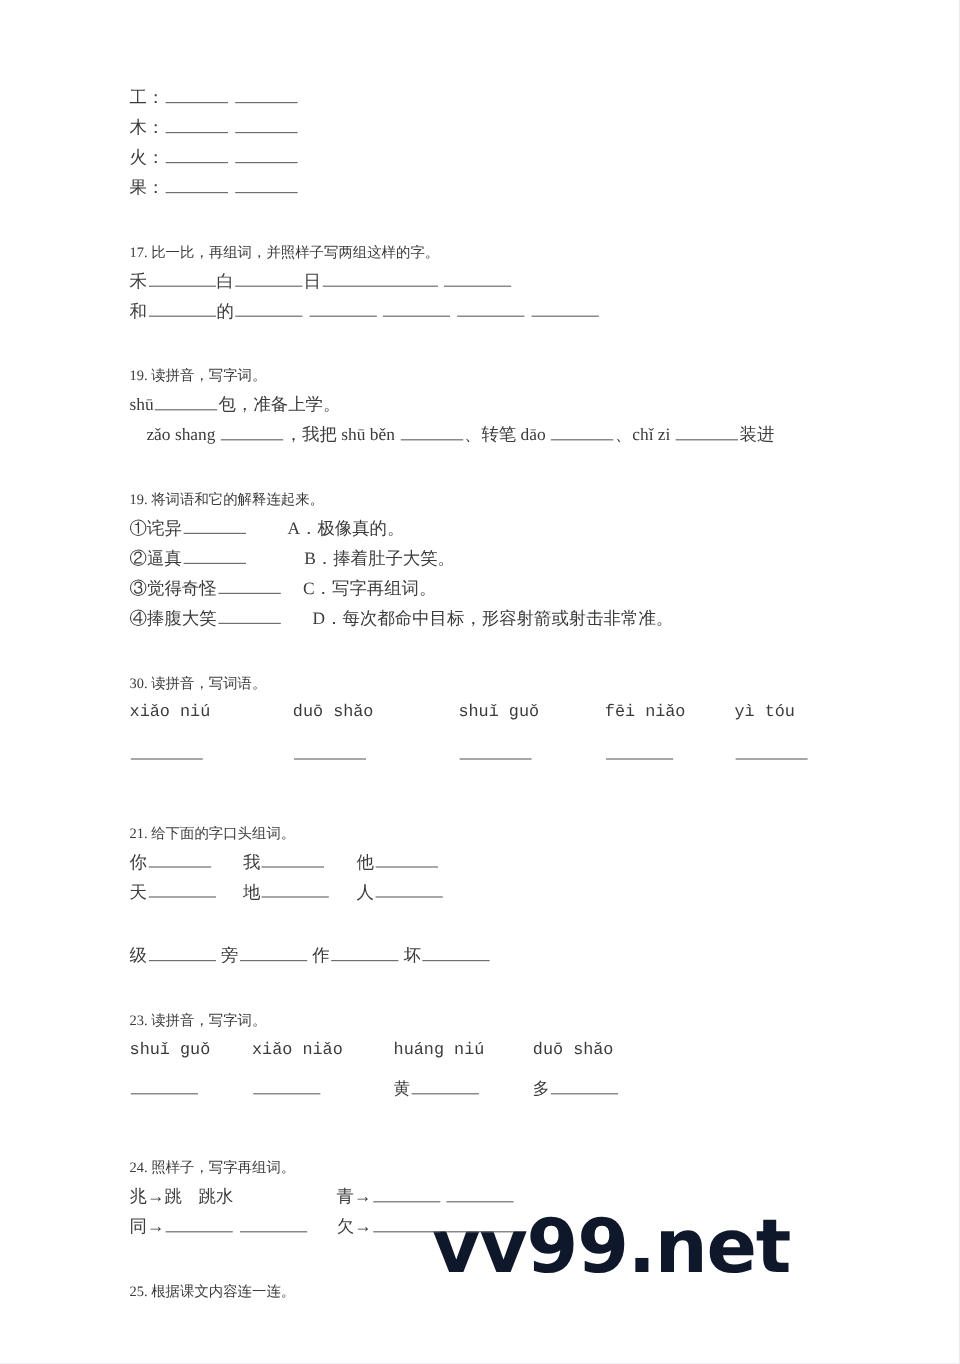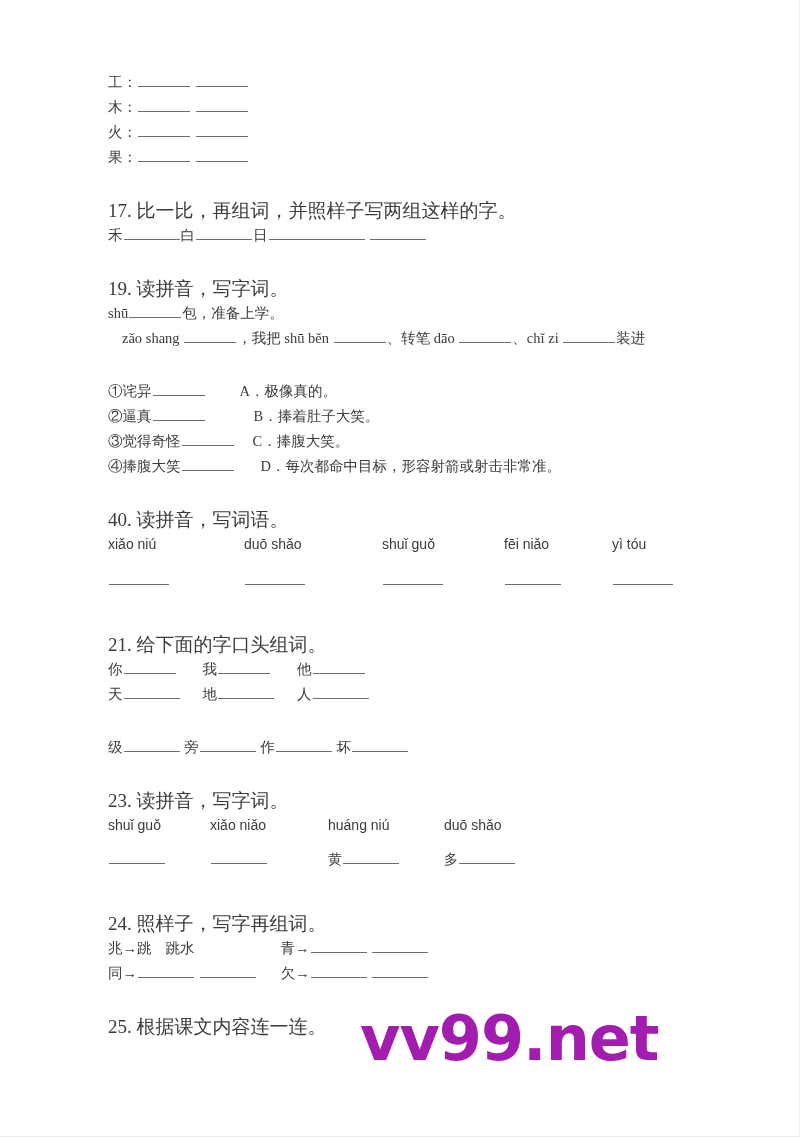--- a/index.html
+++ b/index.html
@@ -27,39 +27,39 @@
     overflow: hidden;
   }
   .watermark {
     position: absolute;
     left: 360px;
     top: 1002px;
     font-family: "DejaVu Sans", "Liberation Sans", sans-serif;
     font-weight: bold;
     font-size: 62px;
     letter-spacing: -1px;
-    color: #a21caf;
+    color: #0f172a;
     white-space: nowrap;
     user-select: none;
     z-index: 0;
   }
   .content {
     position: absolute;
     left: 0; top: 0;
     width: 800px;
     z-index: 1;
     padding-top: 70px;
     box-sizing: border-box;
   }
   .block {
     margin-left: 108px;
     margin-right: 40px;
   }
   .qtitle {
-    font-size: 19px;
+    font-size: 12px;
     line-height: 25px;
     white-space: pre;
   }
   .line {
     font-size: 14.5px;
     line-height: 25px;
     white-space: pre;
   }
   .indent1 { padding-left: 14px; }
   .gap-lg { height: 28px; }
@@ -74,21 +74,21 @@
     margin: 0 1px;
   }
   .w52 { width: 52px; }
   .w56 { width: 56px; }
   .w60 { width: 60px; }
   .w96 { width: 96px; }
 
   .pin-row {
     font-size: 14px;
     line-height: 24px;
-    font-family: Liberation Sans, sans-serif;
+    font-family: Liberation Mono, monospace;
     display: flex;
   }
   .pin-row > div { white-space: pre; }
   .sp { display: inline-block; }
 </style>
 </head>
 <body>
 
 <div class="page">
 
@@ -101,43 +101,45 @@
       <div class="line"><span>木：</span><span class="bl w52"></span> <span class="bl w52"></span></div>
       <div class="line"><span>火：</span><span class="bl w52"></span> <span class="bl w52"></span></div>
       <div class="line"><span>果：</span><span class="bl w52"></span> <span class="bl w52"></span></div>
     </div>
 
     <div class="gap-lg"></div>
 
     <div class="block">
       <div class="qtitle">17. 比一比，再组词，并照样子写两组这样的字。</div>
       <div class="line"><span>禾</span><span class="bl w56"></span><span>白</span><span class="bl w56"></span><span>日</span><span class="bl w96"></span> <span class="bl w56"></span></div>
+      <div class="line"><span>和</span><span class="bl w56"></span><span>的</span><span class="bl w56"></span> <span class="bl w56"></span> <span class="bl w56"></span> <span class="bl w56"></span> <span class="bl w56"></span></div>
     </div>
 
     <div class="gap-lg"></div>
 
     <div class="block">
       <div class="qtitle">19. 读拼音，写字词。</div>
       <div class="line"><span>shū</span><span class="bl w52"></span><span>包，准备上学。</span></div>
       <div class="line indent1"><span>zǎo shang </span><span class="bl w52"></span><span>，我把 shū běn </span><span class="bl w52"></span><span>、转笔 dāo </span><span class="bl w52"></span><span>、chǐ zi </span><span class="bl w52"></span><span>装进</span></div>
     </div>
 
     <div class="gap-lg"></div>
 
     <div class="block">
+      <div class="qtitle">19. 将词语和它的解释连起来。</div>
       <div class="line"><span>①</span><span>诧异</span><span class="bl w52"></span><span class="sp" style="width:34px"></span><span>A．</span><span>极像真的。</span></div>
       <div class="line"><span>②</span><span>逼真</span><span class="bl w52"></span><span class="sp" style="width:48px"></span><span>B．</span><span>捧着肚子大笑。</span></div>
-      <div class="line"><span>③</span><span>觉得奇怪</span><span class="bl w52"></span><span class="sp" style="width:18px"></span><span>C．</span><span>捧腹大笑。</span></div>
+      <div class="line"><span>③</span><span>觉得奇怪</span><span class="bl w52"></span><span class="sp" style="width:18px"></span><span>C．</span><span>写字再组词。</span></div>
       <div class="line"><span>④</span><span>捧腹大笑</span><span class="bl w52"></span><span class="sp" style="width:26px"></span><span>D．</span><span>每次都命中目标，形容射箭或射击非常准。</span></div>
     </div>
 
     <div class="gap-lg"></div>
 
     <div class="block">
-      <div class="qtitle">40. 读拼音，写词语。</div>
+      <div class="qtitle">30. 读拼音，写词语。</div>
       <div class="pin-row">
         <div style="width:136px">xiǎo niú</div>
         <div style="width:138px">duō shǎo</div>
         <div style="width:122px">shuǐ guǒ</div>
         <div style="width:108px">fēi niǎo</div>
         <div>yì tóu</div>
       </div>
       <div class="pin-row" style="margin-top:12px">
         <div style="width:136px"><span class="bl w60"></span></div>
         <div style="width:138px"><span class="bl w60"></span></div>

